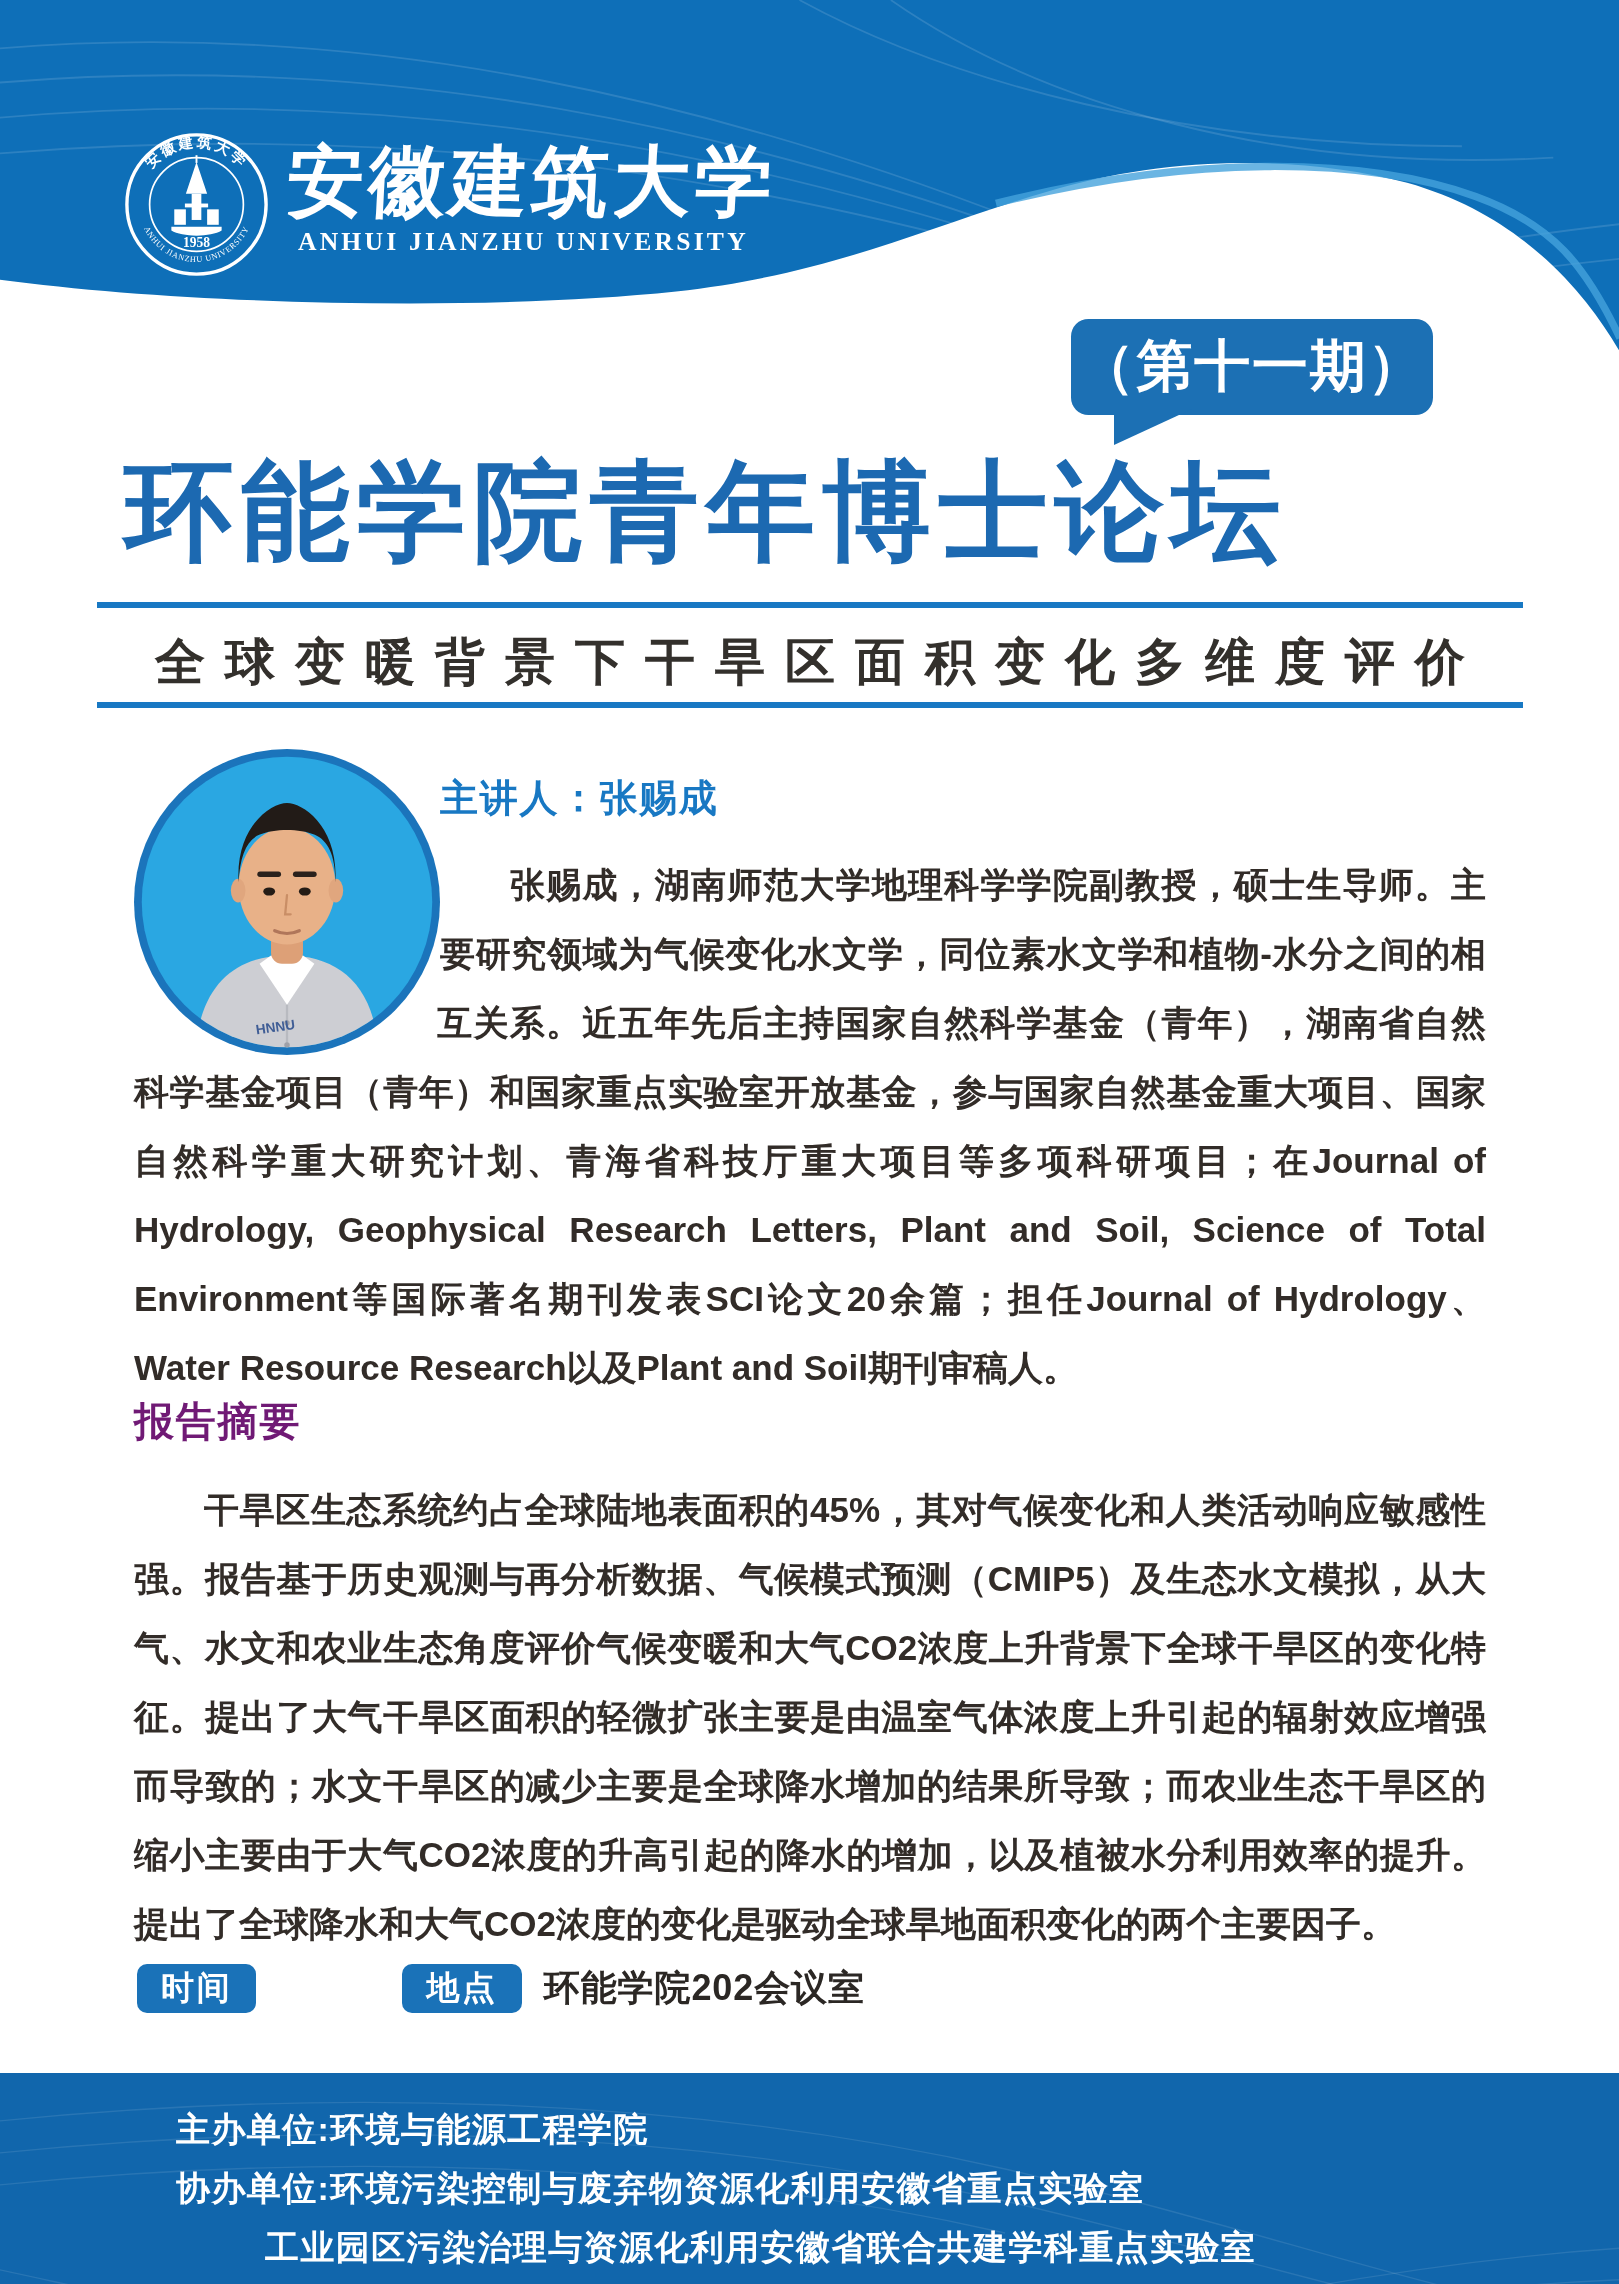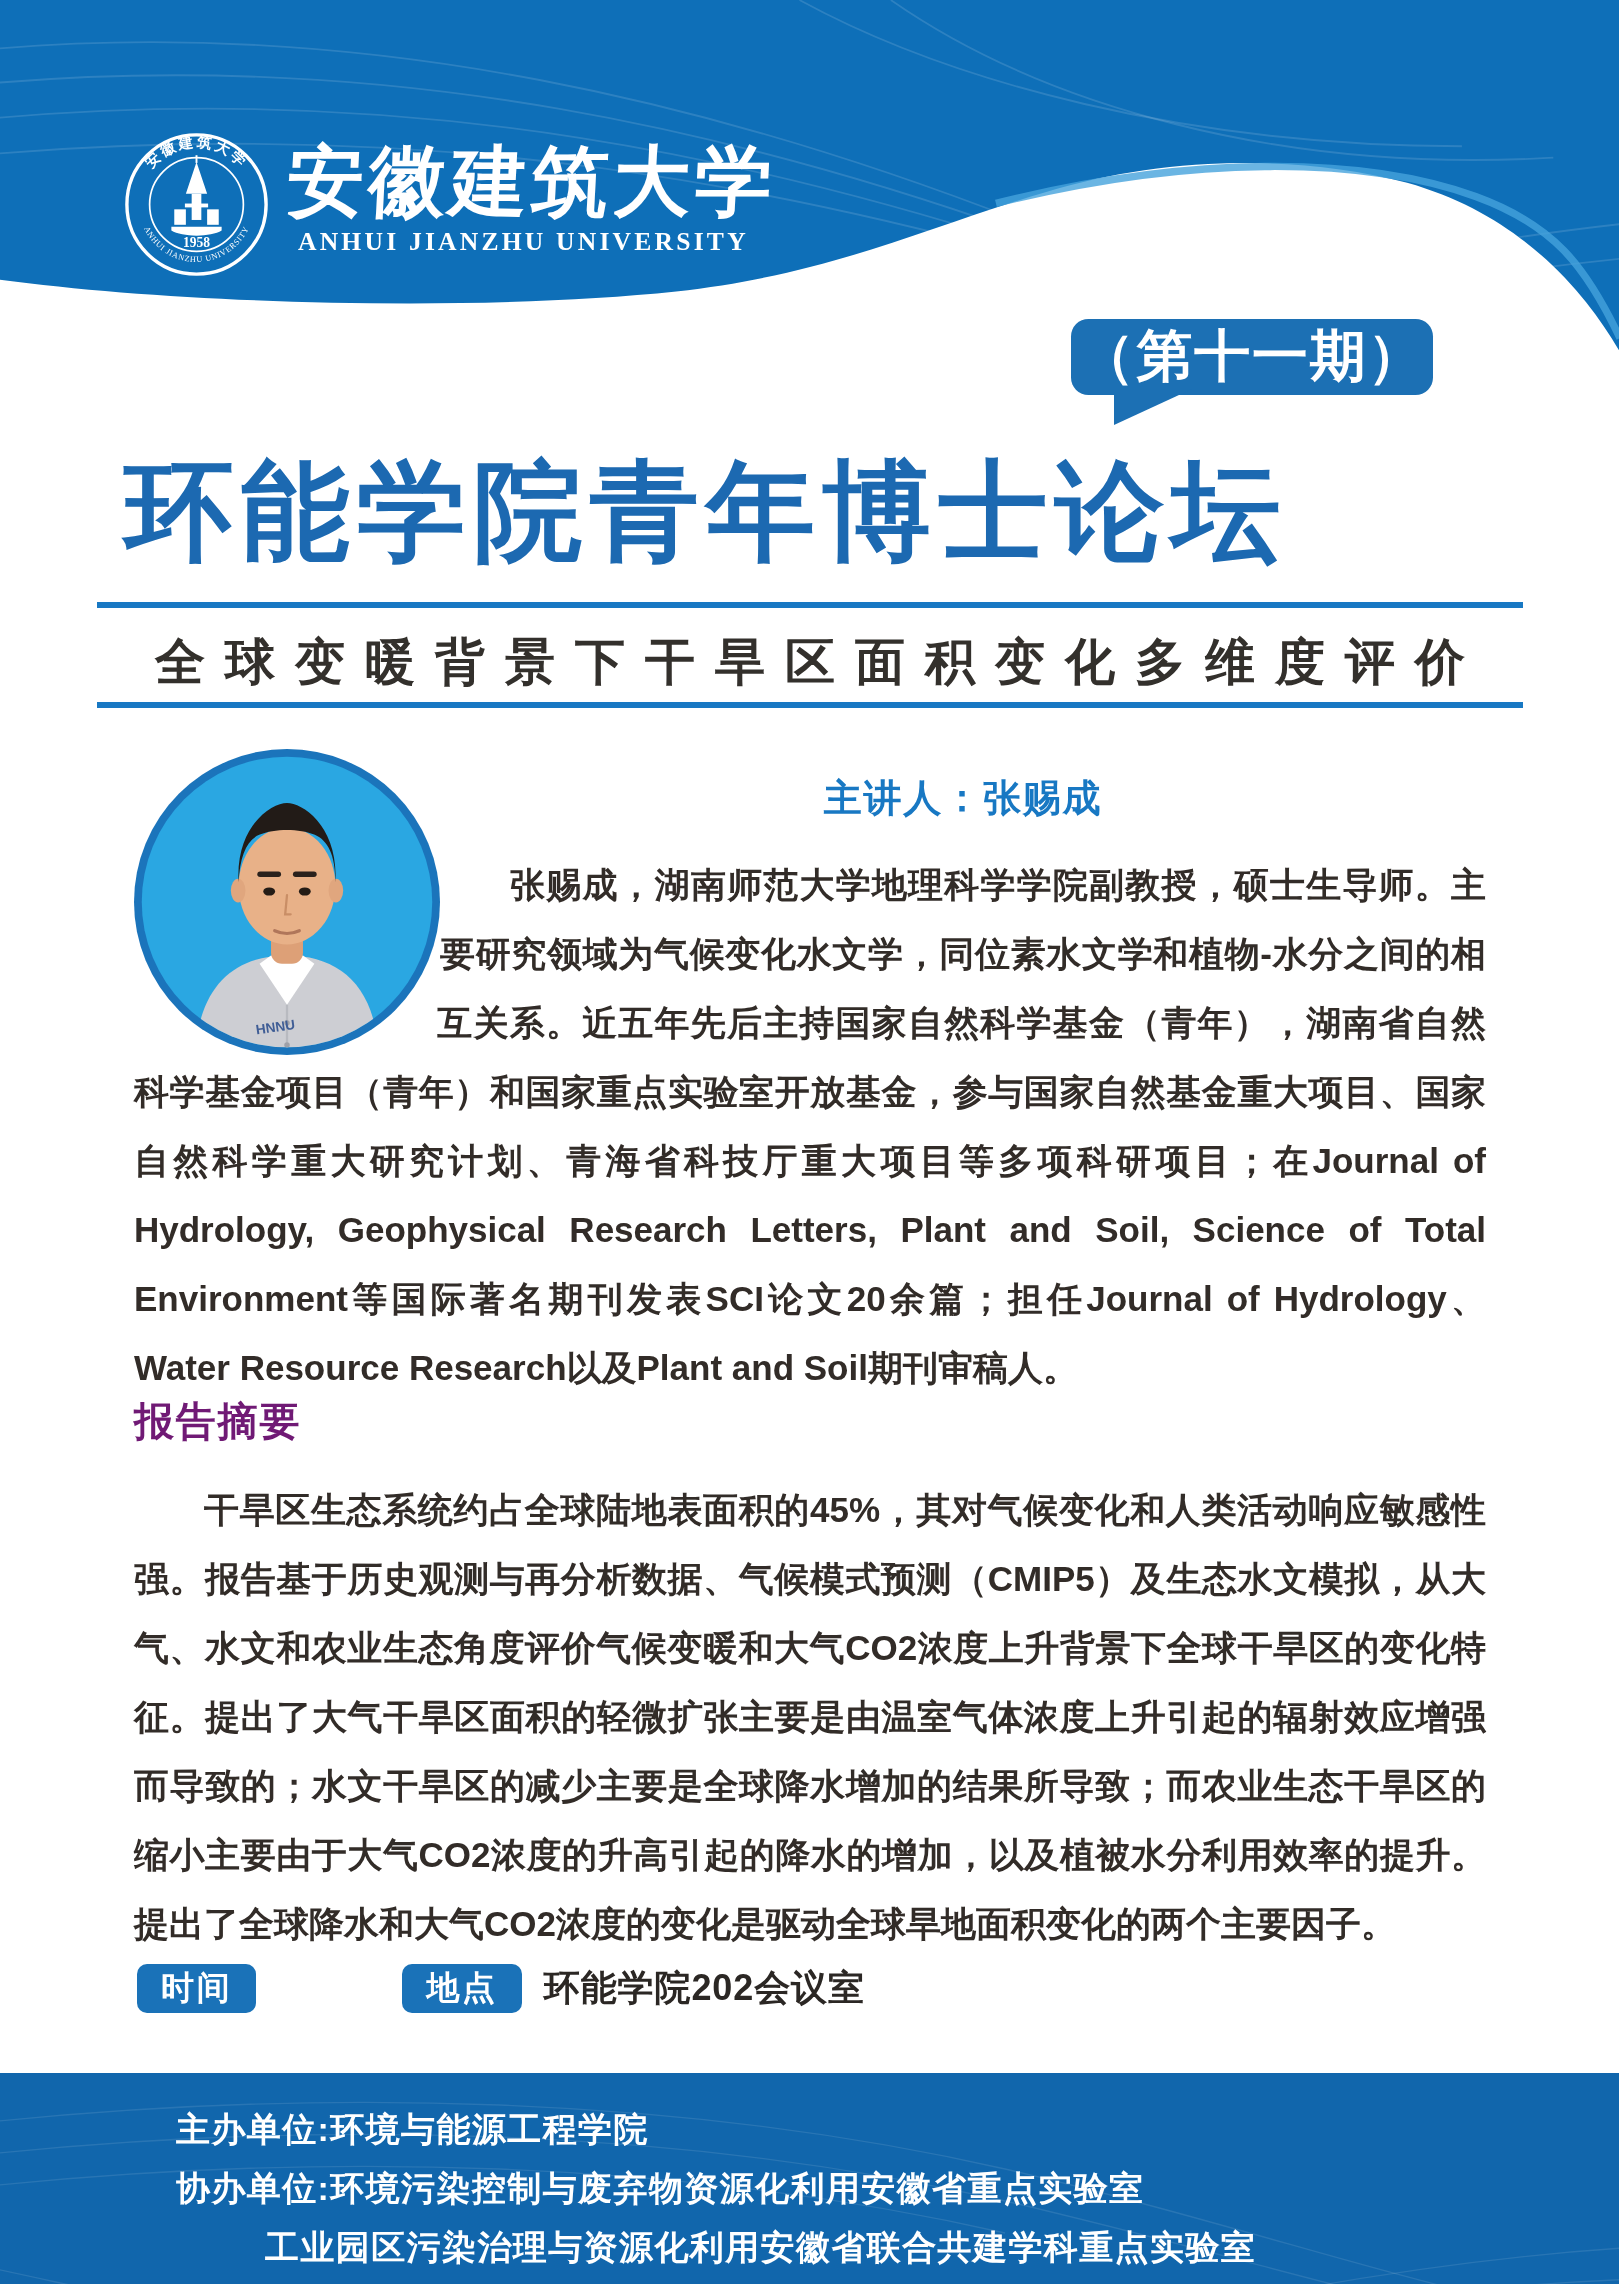--- a/index.html
+++ b/index.html
@@ -15,21 +15,21 @@
     font-family:"Liberation Serif","DejaVu Serif",serif;font-weight:700;
     font-size:77px;letter-spacing:4.6px;transform:skewX(-3deg);
   }
   .uni-en{
     position:absolute;left:298px;top:227px;color:#ffffff;
     font-family:"Liberation Serif","DejaVu Serif",serif;font-weight:700;
     font-size:25.6px;letter-spacing:3.2px;
   }
   
   .bubble{
-    position:absolute;left:1071px;top:319px;width:362px;height:76px;
+    position:absolute;left:1071px;top:319px;width:362px;height:96px;
     background:#1c70b4;border-radius:17.4px;display:flex;align-items:center;justify-content:center;
     color:#ffffff;font-family:"Liberation Serif","DejaVu Serif",serif;font-weight:700;
     font-size:56px;letter-spacing:1.8px;
   }
   .bubble-tail{
     position:absolute;left:43px;bottom:-30px;width:78px;height:36px;background:#1c70b4;
     clip-path:polygon(0 0,100% 0,0 100%);
   }
   
   .main-title{
@@ -46,21 +46,21 @@
   .subtitle-text{
     color:#33302c;font-family:"Liberation Serif","DejaVu Serif",serif;font-weight:700;
     font-size:50px;letter-spacing:20px;text-indent:20px;white-space:nowrap;margin-top:14px;
   }
   
   .speaker{position:absolute;left:134px;top:749px;width:1352px;}
   .photo-wrap{
     float:left;width:306px;height:306px;shape-outside:circle(50%);shape-margin:20px;
   }
   .speaker-heading{
-    margin:0;padding-top:24px;color:#1878c3;font-size:38px;font-weight:700;letter-spacing:1.8px;text-align:center;
+    margin:0;padding-top:24px;color:#1878c3;font-size:38px;font-weight:700;letter-spacing:1.8px;
   }
   .bio{
     margin:25.6px 0 0 0;color:#322c28;font-size:35px;line-height:69px;font-weight:700;
     text-align:justify;text-indent:2em;
   }
   
   .abstract{position:absolute;left:134px;top:1394px;width:1352px;}
   .abstract-heading{margin:0;color:#701a75;font-size:40px;font-weight:700;letter-spacing:1.8px;}
   .abstract-body{
     margin:25.6px 0 0 0;color:#322c28;font-size:35px;line-height:69px;font-weight:700;

